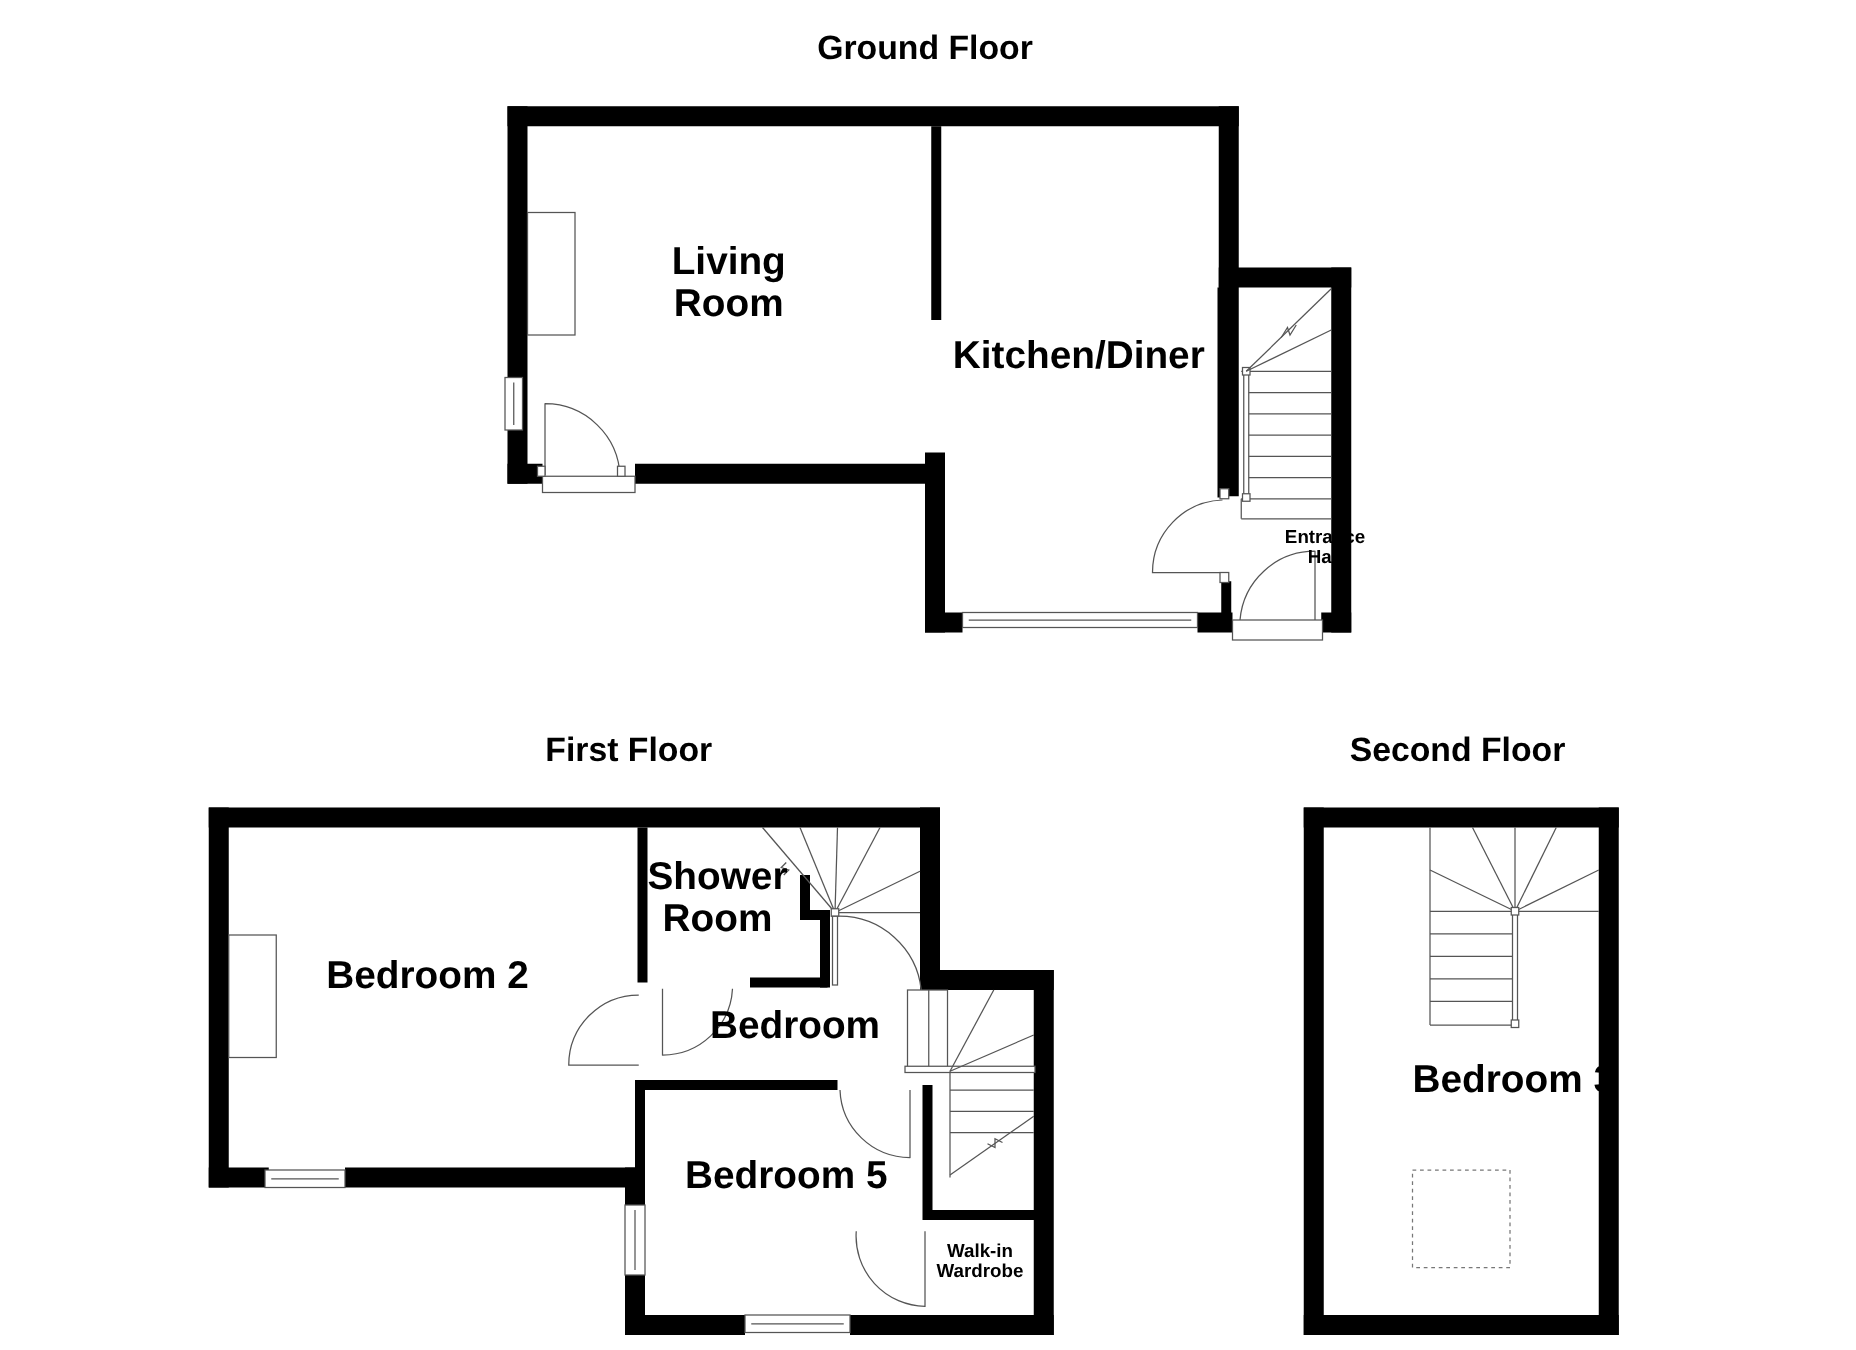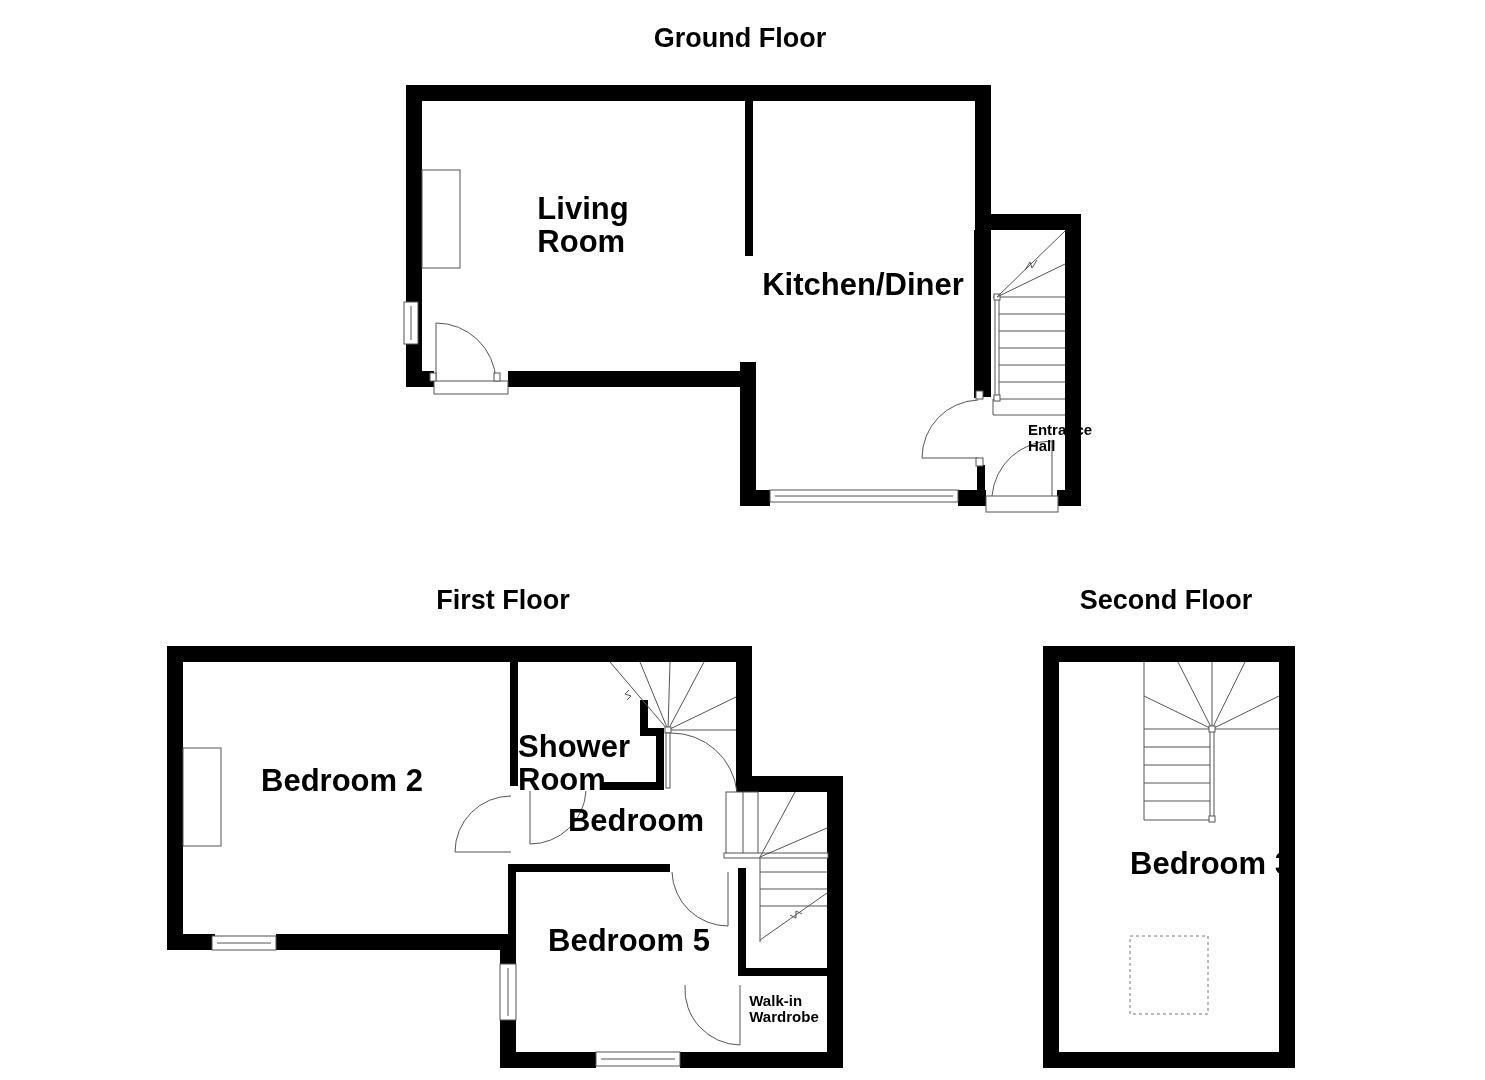--- a/index.html
+++ b/index.html
@@ -3,21 +3,21 @@
 <meta charset="utf-8">
 <style>
   html, body { margin: 0; padding: 0; background: #ffffff; }
   body { width: 1485px; height: 1080px; position: relative; overflow: hidden;
          font-family: "Liberation Sans", sans-serif; }
   svg { position: absolute; left: 0; top: 0; }
   .wall { fill: #000000; }
   .thin { fill: none; stroke: #555555; stroke-width: 1; }
   .thinw { fill: #ffffff; stroke: #555555; stroke-width: 1; }
   .dash { fill: none; stroke: #777777; stroke-width: 1; stroke-dasharray: 3 3; }
-  .label { position: absolute; font-weight: bold; color: #000; text-align: left;
+  .label { position: absolute; font-weight: bold; color: #000; text-align: center;
            line-height: 1.05; white-space: nowrap; transform: translate(-50%, -50%); }
   .title { font-size: 27px; }
   .room { font-size: 31px; }
   .room-sm { font-size: 15px; }
 </style>
 </head>
 <body>
 
 <svg width="1485" height="1080" viewBox="0 0 1485 1080">
 
@@ -173,20 +173,20 @@
 <div class="label title" style="left:503px; top:600px;">First Floor</div>
 <div class="label title" style="left:1166px; top:600px;">Second Floor</div>
 
 <div class="label room" style="left:583px; top:226px; white-space:pre;">Living
 Room</div>
 <div class="label room" style="left:863px; top:285px;">Kitchen/Diner</div>
 <div class="label room-sm" style="left:1022px; top:438px; white-space:pre;margin-left:38px;">Entrance
 Hall</div>
 
 <div class="label room" style="left:342px; top:781px;">Bedroom 2</div>
-<div class="label room" style="left:574px; top:718px; white-space:pre;margin-top:46px;">Shower
+<div class="label room" style="left:574px; top:718px; white-space:pre;">Shower
 Room</div>
 <div class="label room" style="left:636px; top:821px;">Bedroom</div>
 <div class="label room" style="left:629px; top:941px;">Bedroom 5</div>
 <div class="label room-sm" style="left:784px; top:1009px; white-space:pre;">Walk-in
 Wardrobe</div>
 
 <div class="label room" style="left:1163px; top:864px;margin-left:48px;">Bedroom 3</div>
 
 </body></html>

